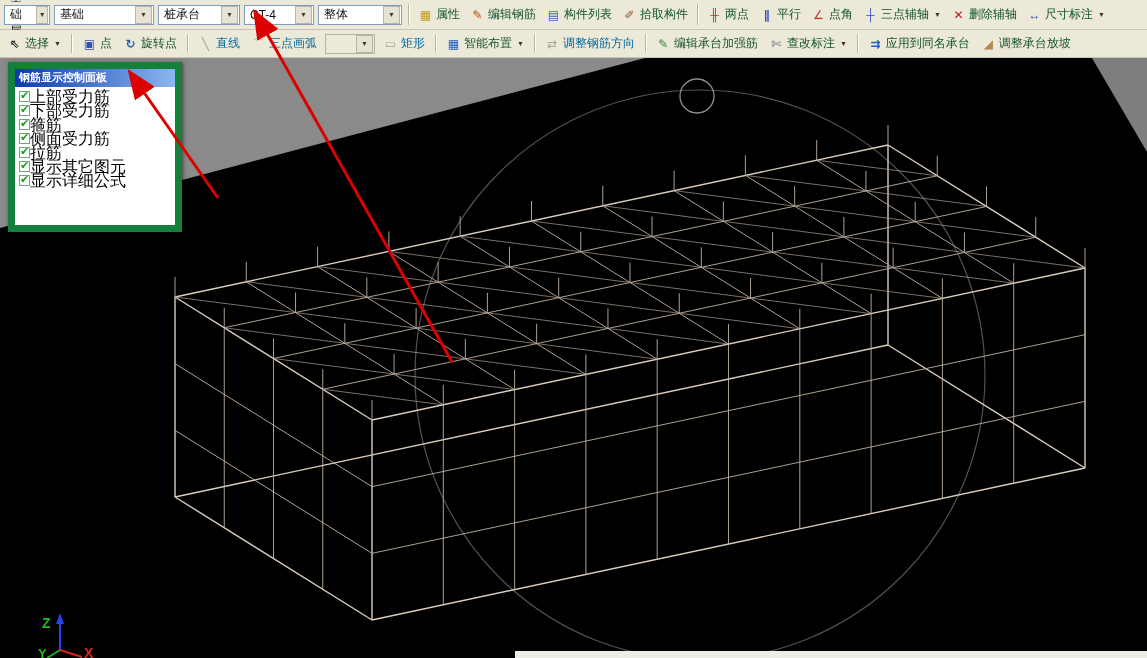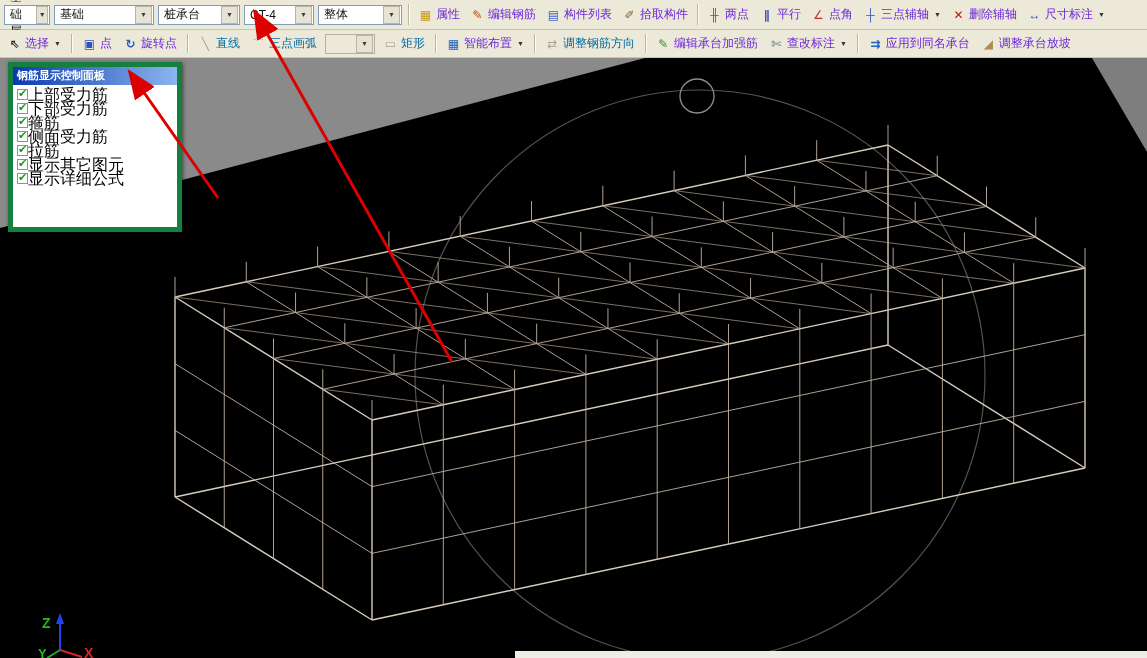--- a/index.html
+++ b/index.html
@@ -10,21 +10,21 @@
            border-bottom:1px solid #c9c5b4;padding:0 4px;gap:4px;box-sizing:border-box;width:1147px;}
   .row1{height:30px;}
   .row2{height:28px;gap:5px;}
   .combo{display:flex;align-items:center;justify-content:space-between;background:#fff;
          border:1px solid #7f9db9;height:20px;padding:0 1px 0 5px;font-size:12px;box-sizing:border-box;color:#111;}
   .combo-arrow{width:15px;height:16px;background:#e6e2d4;border:1px solid #b9b5a4;
                display:flex;align-items:center;justify-content:center;margin-left:3px;}
   .combo-arrow::after{content:"▼";font-size:7px;color:#3c3c3c;}
   .combo.disabled{background:#ece9d8;border-color:#b5b2a1;}
   .tbtn{display:flex;align-items:center;gap:3px;font-size:12px;padding:2px 3px;
-        white-space:nowrap;color:#6d28d9;cursor:default;}
+        white-space:nowrap;color:#14532d;cursor:default;}
   .tbtn .ic{font-size:12px;width:15px;text-align:center;line-height:14px;}
   .tbtn.disabled{color:#0369a1;}
   .tbtn.disabled .ic::before{color:#a6a295 !important;}
   .dd::after{content:"▼";font-size:7px;color:#333;margin-left:2px;}
   .sep{width:1px;align-self:stretch;margin:4px 2px;background:#b9b5a5;box-shadow:1px 0 0 #fdfdf6;}
   
   .i-props::before{content:"▦";color:#c59a1a;}
   .i-editrebar::before{content:"✎";color:#b34700;}
   .i-list::before{content:"▤";color:#3a5fcd;}
   .i-pick::before{content:"✐";color:#8a5a2a;}
@@ -44,21 +44,21 @@
   .i-adjdir::before{content:"⇄";color:#999;}
   .i-editstrong::before{content:"✎";color:#2a8a2a;}
   .i-check::before{content:"✄";color:#50607a;}
   .i-apply::before{content:"⇉";color:#2060c0;font-weight:bold;}
   .i-slope::before{content:"◢";color:#b08a50;}
   
   .canvas{position:absolute;top:58px;left:0;width:1147px;height:600px;background:#000;}
   #scene{position:absolute;left:0;top:0;}
   
   .panel{position:absolute;left:8px;top:4px;width:174px;height:170px;background:#fff;
-         border:5px solid #15803d;box-shadow:1px 1px 4px rgba(0,0,0,.55);z-index:10;box-sizing:border-box;}
+         border:7px solid #15803d;box-shadow:1px 1px 4px rgba(0,0,0,.55);z-index:10;box-sizing:border-box;}
   .panel-title{height:17px;background:linear-gradient(90deg,#0a3ab0,#8cb6ee);color:#fff;
                font-size:11px;font-weight:bold;padding:1px 4px 0 4px;line-height:15px;}
   .panel-body{padding:3px 2px;}
   .cb-row{display:flex;align-items:center;margin:0 0 1px 2px;font-size:16px;
           line-height:13px;color:#000;}
   .cb{width:11px;height:11px;background:#fff;border:1px solid #7aa27a;position:relative;flex:none;box-sizing:border-box;}
   .cb.checked::after{content:"✔";position:absolute;left:0;top:-3px;font-size:11px;color:#18a018;}
   
   #overlay{position:absolute;left:0;top:0;z-index:50;pointer-events:none;}
   .bottom-strip{position:absolute;left:515px;bottom:0;right:0;height:7px;background:#efeee6;z-index:5;}

